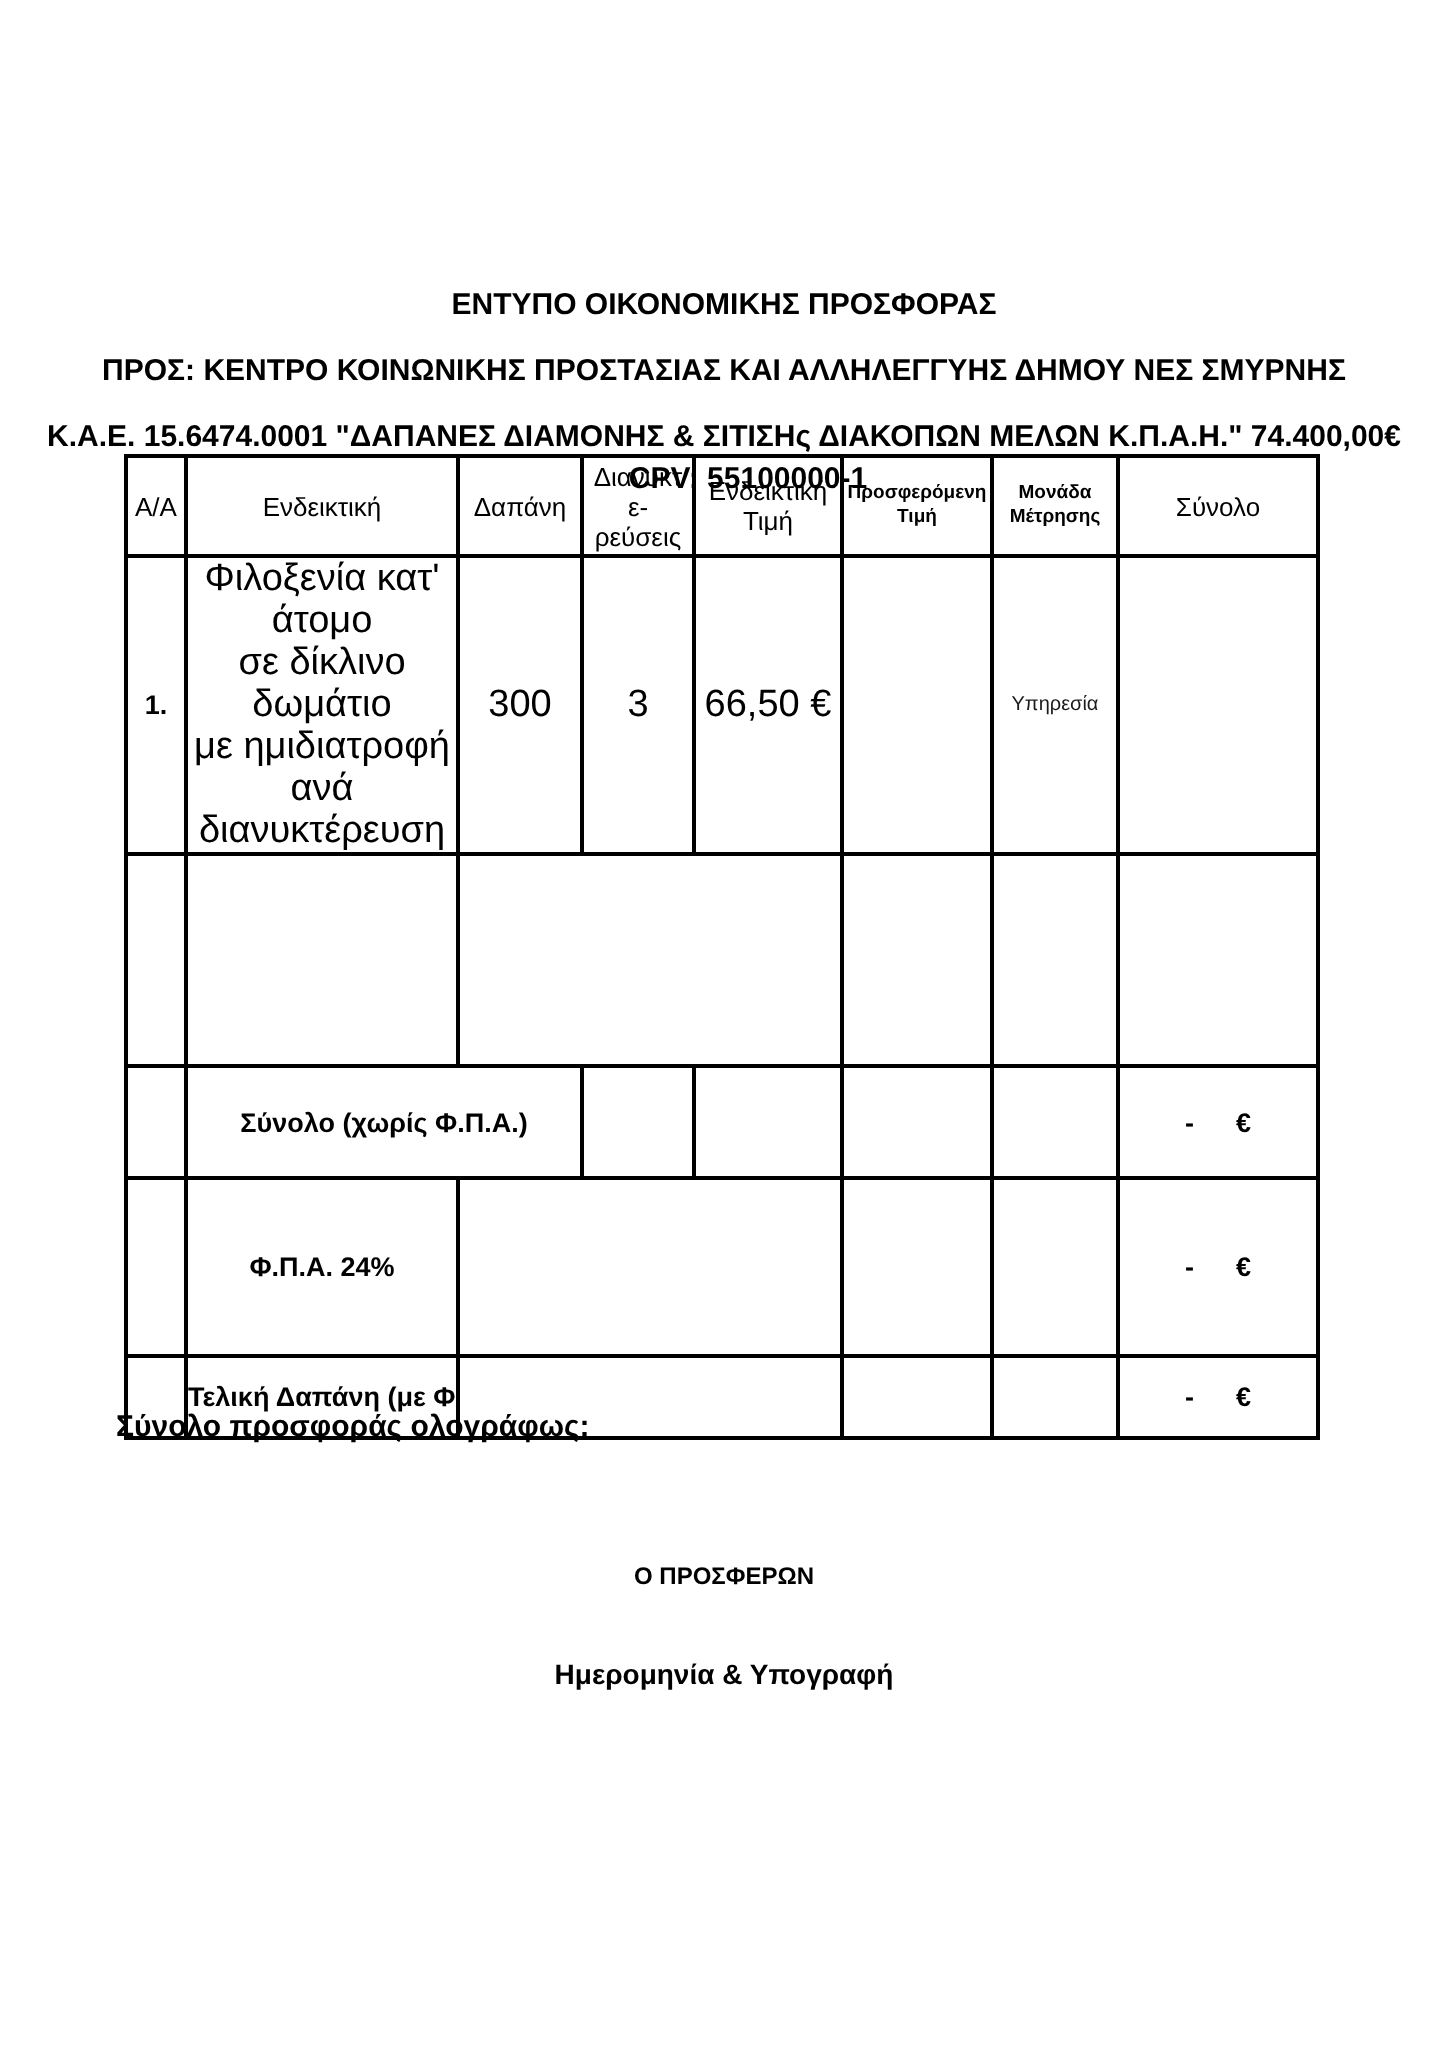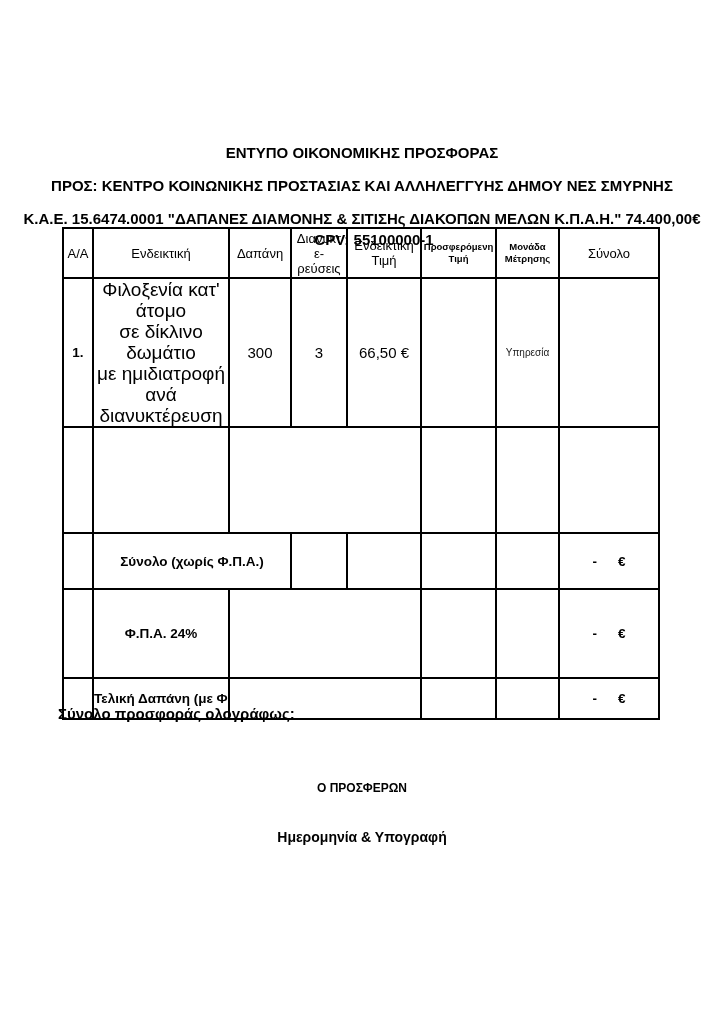--- a/index.html
+++ b/index.html
@@ -20,21 +20,21 @@
     border-collapse:collapse; table-layout:fixed;
   }
   #offer-table td, #offer-table th {
     border:2px solid #000; padding:0; vertical-align:middle;
     text-align:center; overflow:hidden;
   }
   .hdr      { font-weight:normal; font-size:13px; line-height:15px; white-space:pre-line; }
   .hdr-sm   { font-weight:bold; font-size:9.5px; line-height:12px; white-space:pre-line;border-radius:16px; }
   .itemnum  { font-weight:bold; font-size:13.5px; }
   .desc     { font-size:19px; line-height:21px; white-space:pre-line; }
-  .val      { font-size:15px; }
+  .val      { font-size:19px; }
   .unit     { font-size:10px; color:#1a1a1a;border-radius:29px; }
   .sum-label{
     font-weight:bold; font-size:13.5px; text-align:left; padding-left:3px;
     white-space:nowrap;
   }
   .amount   { text-align:right; font-weight:bold; font-size:13.5px; padding-right:7px; }
   .amount .euro { display:inline-block; margin-left:21px; }
 
   #total-words-label {
     left:58px; top:677px; font-weight:bold; font-size:15px;

